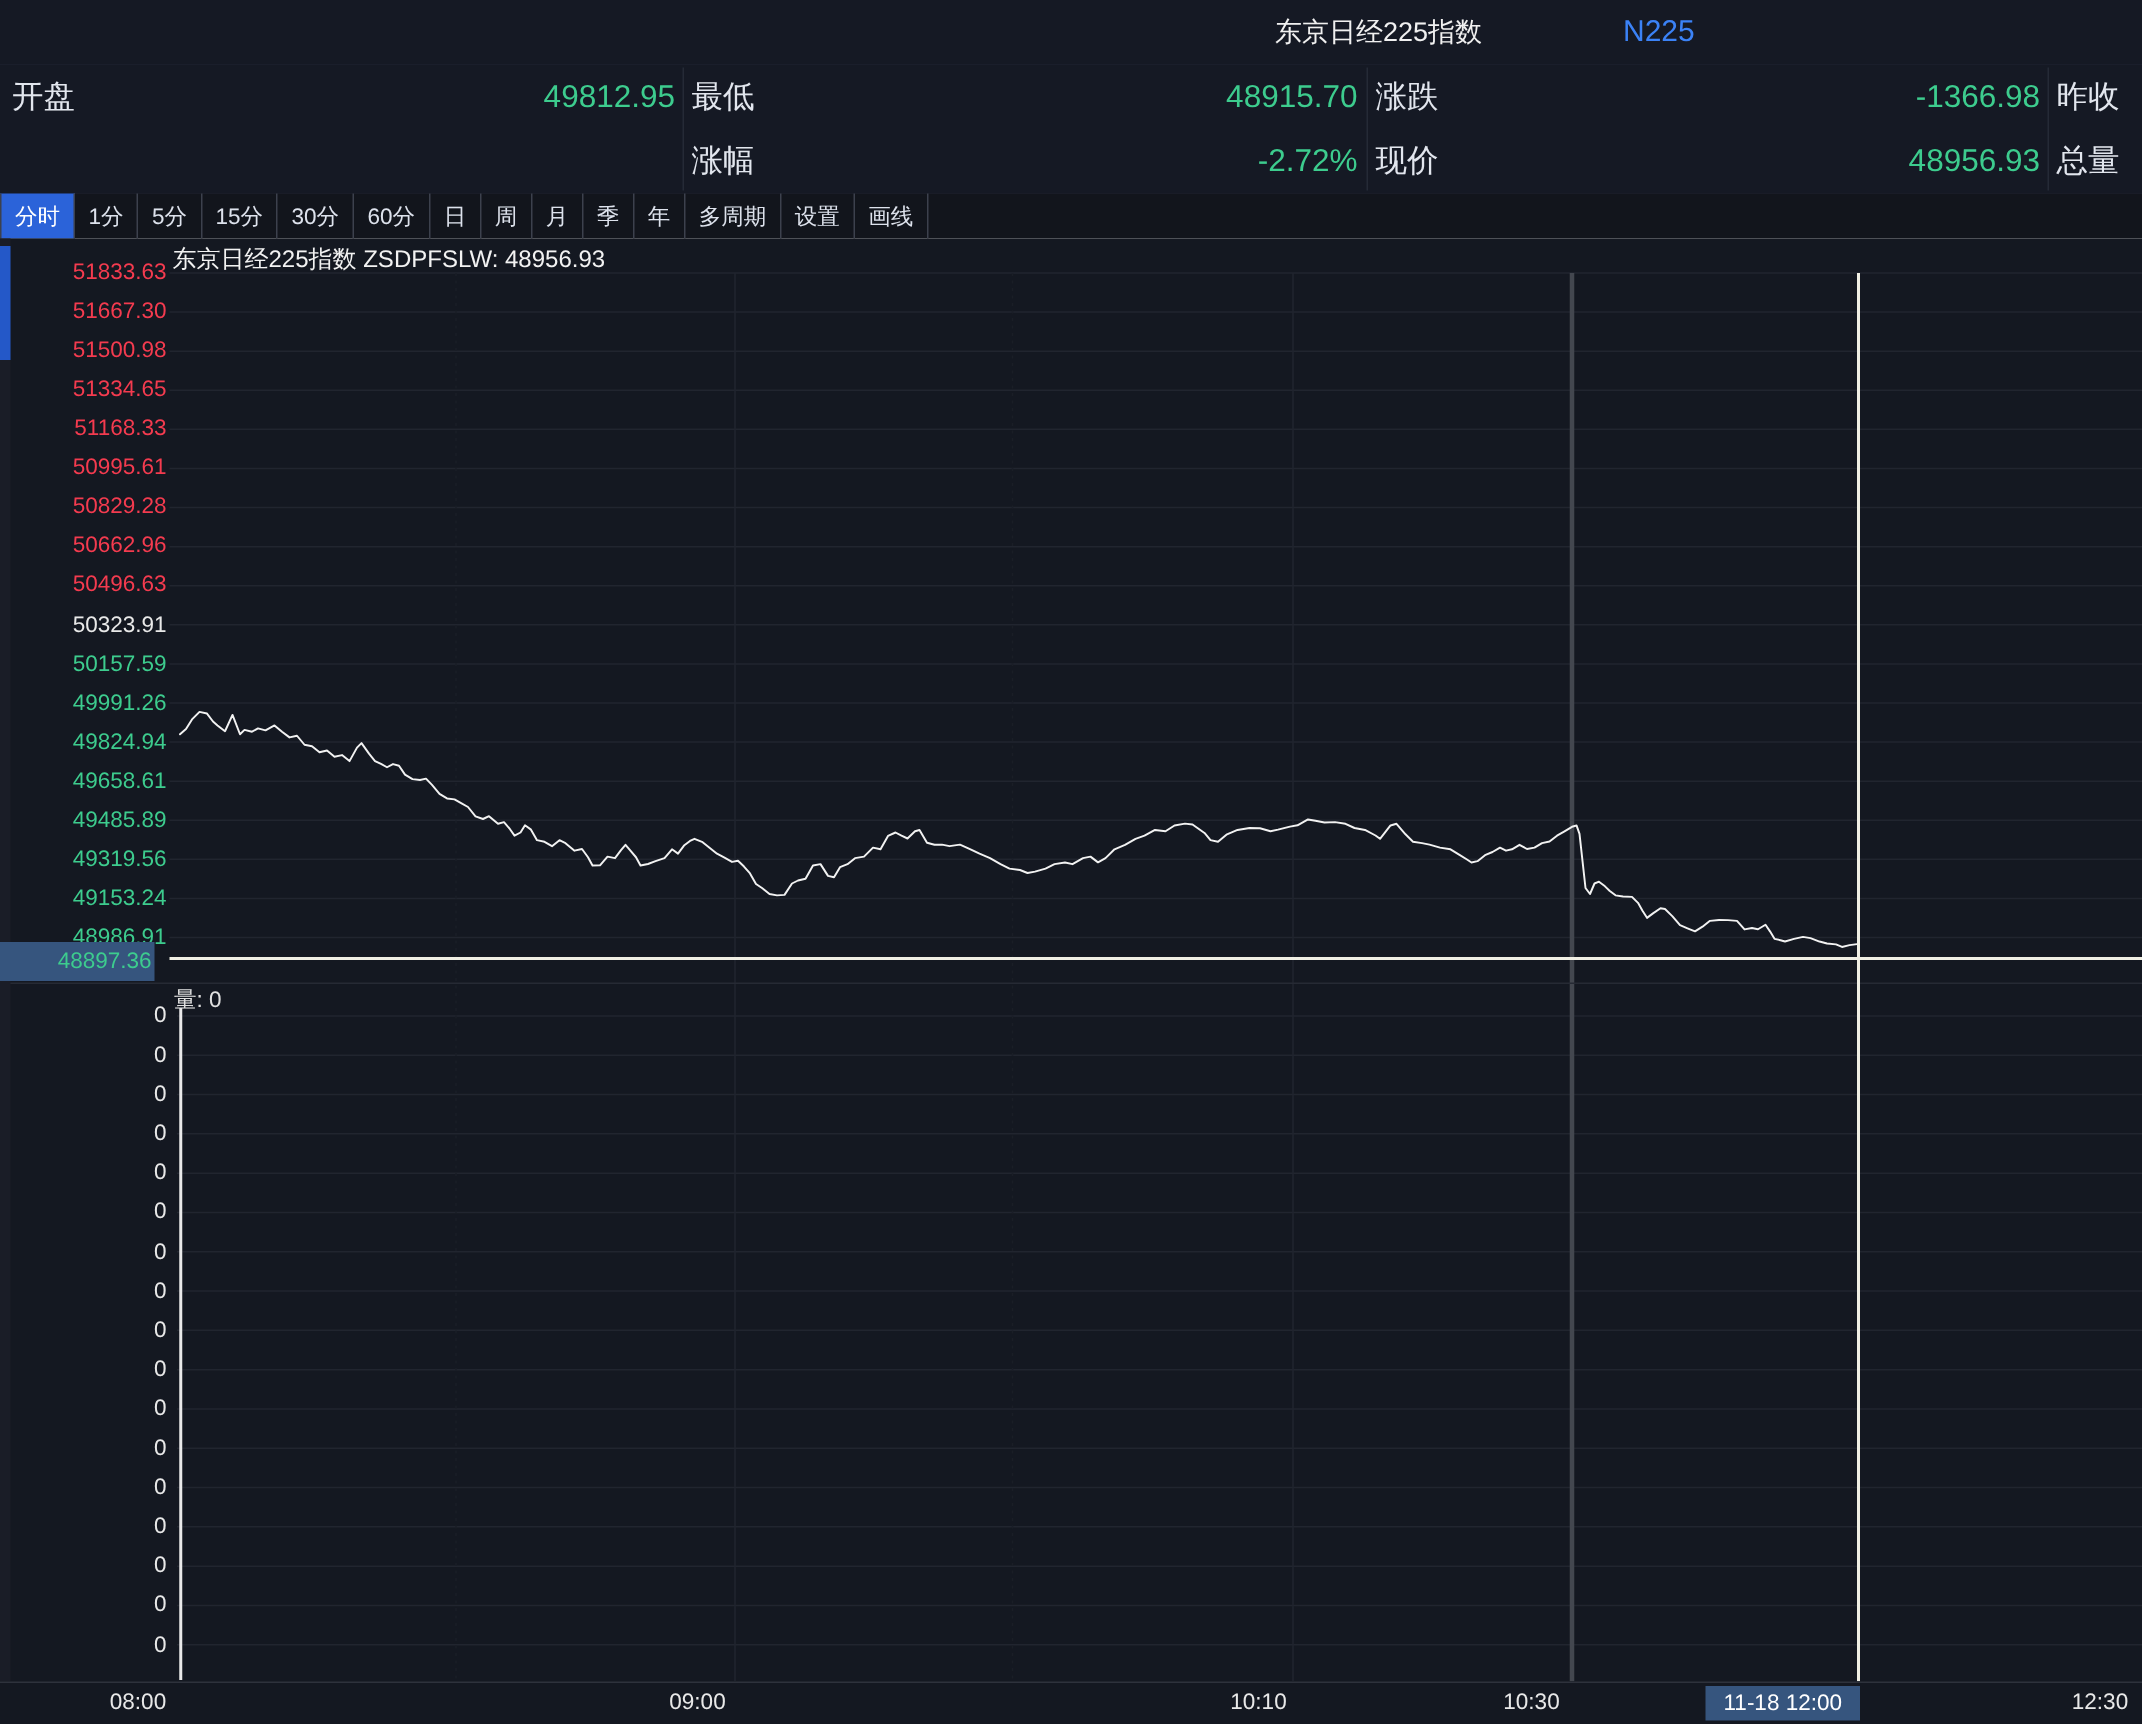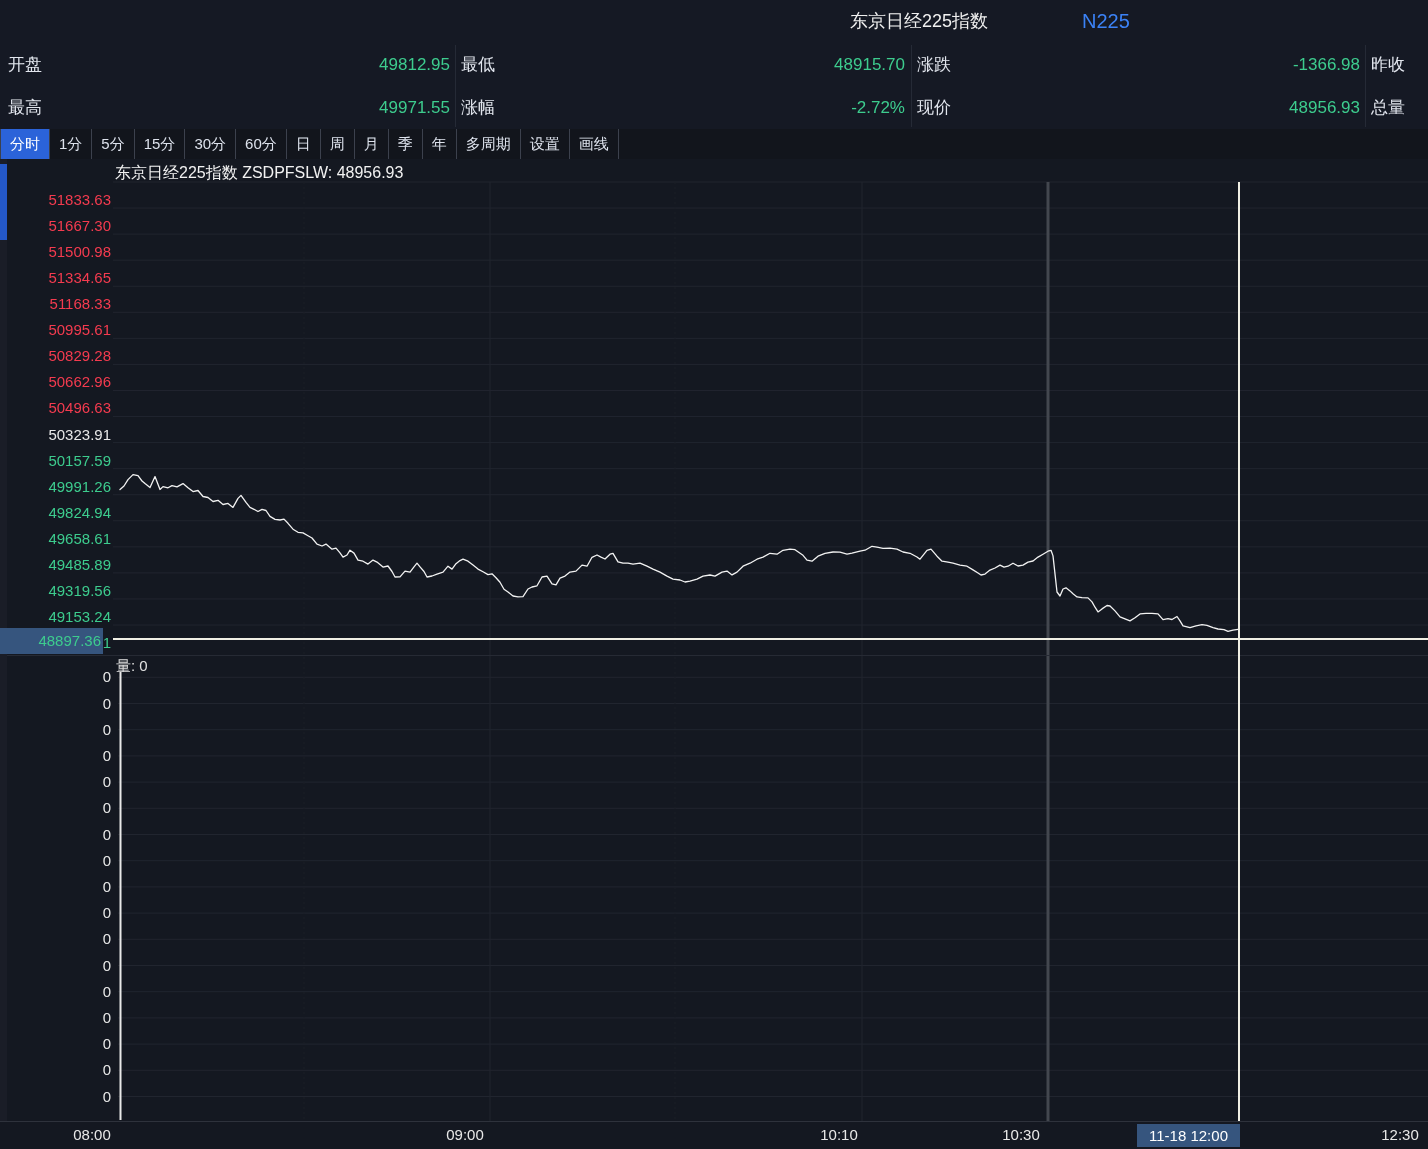--- a/index.html
+++ b/index.html
@@ -10,36 +10,36 @@
     -webkit-font-smoothing:antialiased;
   }
   .abs{position:absolute;}
   
   #header{left:0;top:0;width:1428px;height:43px;background:#151924;border-bottom:1px solid #2e3340;}
   #header .title{position:absolute;left:850px;top:0;line-height:43px;font-size:18px;color:#f0f0f0;}
   #header .symbol{position:absolute;left:1082px;top:0;line-height:43px;font-size:20px;color:#3b82f6;}
   
   #quotebar{left:0;top:43px;width:1428px;height:86px;background:#151924;border-bottom:1px solid #2e3340;}
   .q-divider{position:absolute;top:2px;bottom:2px;width:1px;background:#31364200;border-left:1px solid #31364299;}
-  .q-row{position:absolute;height:43px;line-height:43px;font-size:17px;}
+  .q-row{position:absolute;height:43px;line-height:43px;font-size:21px;}
   .q-label{position:absolute;color:#e2e6ee;}
   .q-value{position:absolute;text-align:right;}
   .c-green{color:#3dcc8e;}
   .c-red{color:#f43b4f;}
   .c-white{color:#e8e8e8;}
   
   #tabbar{left:0;top:129px;width:1428px;height:30px;background:#12151c;border-bottom:5px solid #ffffff;display:flex;align-items:stretch;}
   .tab{position:relative;display:flex;align-items:center;padding:0 9px;font-size:15px;color:#dde2ec;cursor:pointer;border-right:1px solid #3c414d;white-space:nowrap;}
   .tab:first-child{border-left:1px solid #3c414d;}
   .tab.active{background:#2b63d9;color:#ffffff;}
   
   #chart-region{left:0;top:159px;width:1428px;height:962px;background:#141821;}
   #chart-svg{position:absolute;left:0;top:0;}
   #legend{position:absolute;left:115px;top:4px;font-size:16px;color:#f2f2f2;white-space:nowrap;}
-  .ytick{position:absolute;width:111px;text-align:right;font-size:15px;line-height:16px;transform:translateY(-8px);margin-top:18px;}
+  .ytick{position:absolute;width:111px;text-align:right;font-size:15px;line-height:16px;transform:translateY(-8px);}
   .vol-zero{position:absolute;width:111px;text-align:right;font-size:15px;line-height:16px;color:#e8e8e8;transform:translateY(-8px);}
   #vol-legend{position:absolute;left:116px;top:498px;font-size:15px;color:#e0e0e0;}
   #price-cursor{position:absolute;left:0;top:469px;width:113px;height:26px;background:#36557e;font-size:15px;line-height:26px;text-align:right;padding-right:2px;box-sizing:border-box;z-index:4;}
   
   #left-strip{position:absolute;left:0;top:0;width:7px;height:962px;background:#1a1d27;}
   #left-thumb{position:absolute;left:0;top:5px;width:7px;height:76px;background:#2458c8;}
   
   #timeaxis{left:0;top:1121px;width:1428px;height:28px;background:#141821;border-top:1px solid #2e323c;}
   .xtick{position:absolute;top:0;height:26px;line-height:26px;font-size:15px;color:#e8e8e8;transform:translateX(-50%);white-space:nowrap;}
   #time-cursor{position:absolute;left:1137px;top:2px;width:103px;height:23px;background:#36557e;color:#ffffff;font-size:15px;line-height:23px;text-align:center;z-index:4;}
@@ -49,24 +49,20 @@
 
 <div id="header" class="abs">
   <span class="title">东京日经225指数</span>
   <span class="symbol">N225</span>
 </div>
 
 <div id="quotebar" class="abs">
     <div class="q-row" style="top: 0px; left: 0px; right: 0px;">
       <span class="q-label" style="left: 8px;">开盘</span>
       <span class="q-value c-green" style="left: 0px; width: 450px;">49812.95</span>
-    </div>
-    <div class="q-row" style="top: 43px; left: 0px; right: 0px;">
-      <span class="q-label" style="left: 8px;">最高</span>
-      <span class="q-value c-green" style="left: 0px; width: 450px;">49971.55</span>
     </div>
     <div class="q-row" style="top: 0px; left: 0px; right: 0px;">
       <span class="q-label" style="left: 461px;">最低</span>
       <span class="q-value c-green" style="left: 0px; width: 905px;">48915.70</span>
     </div>
     <div class="q-row" style="top: 43px; left: 0px; right: 0px;">
       <span class="q-label" style="left: 461px;">涨幅</span>
       <span class="q-value c-green" style="left: 0px; width: 905px;">-2.72%</span>
     </div>
     <div class="q-row" style="top: 0px; left: 0px; right: 0px;">

